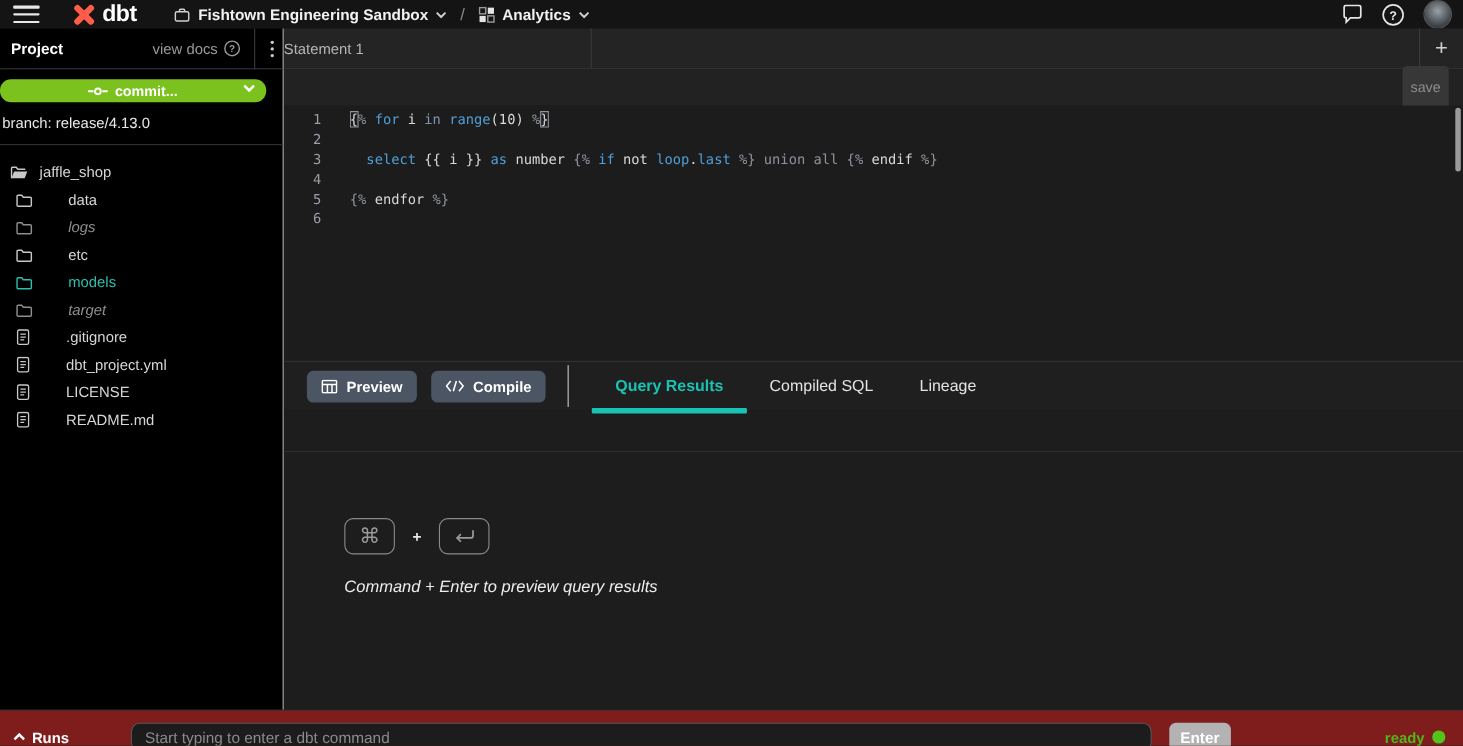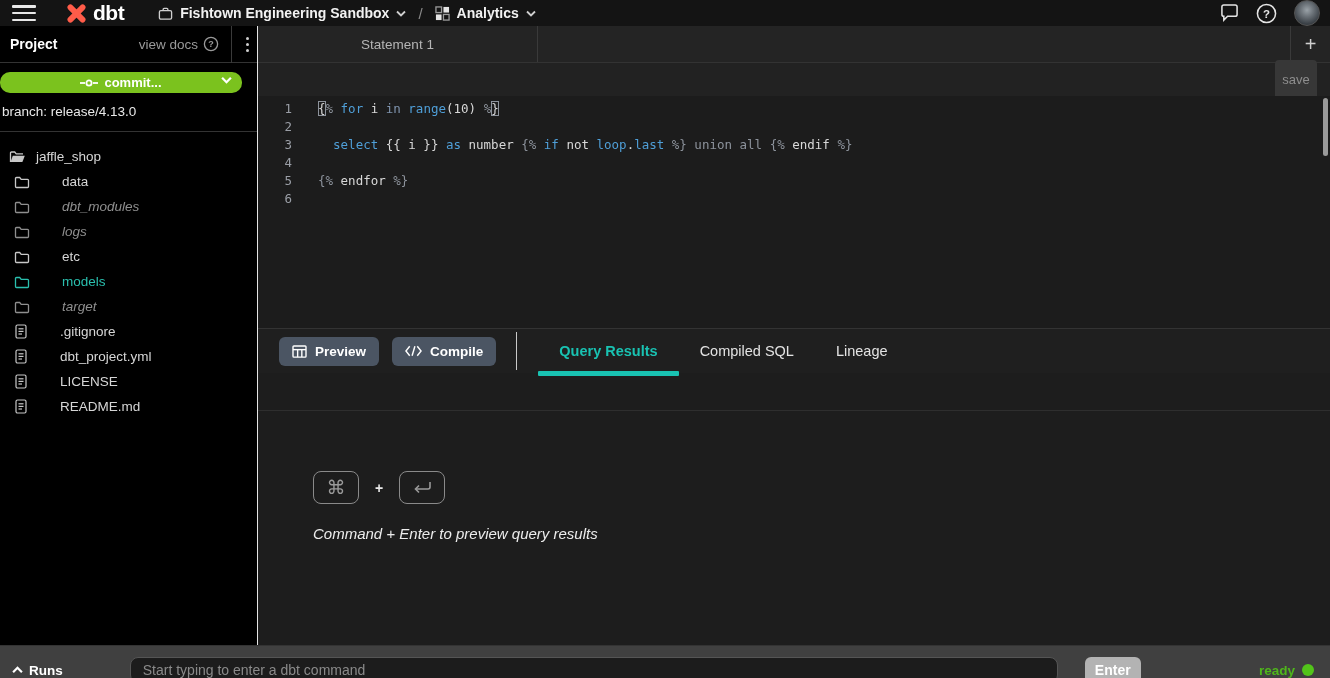--- a/index.html
+++ b/index.html
@@ -44,21 +44,21 @@
   .tree-row.indent { padding-left:14px;gap:32px; }
   .tree-row .tree-icon { color:#c8c8c8; display:flex; }
   .tree-row.muted { color:#8f8f8f; font-style:italic; }
   .tree-row.muted .tree-icon { color:#8f8f8f; }
   .tree-row.active { color:#2abfae; }
   .tree-row.active .tree-icon { color:#2abfae; }
 
   
   .main { flex:1; display:flex; flex-direction:column; background:#1d1d1d; }
   .tabbar { height:37px; background:#242424; border-bottom:1px solid #333; display:flex; align-items:stretch; }
-  .tab { width:280px; display:flex; align-items:center; justify-content:center; font-size:13.5px; color:#b5b5b5;
+  .tab { width:280px; display:flex; align-items:center; justify-content:flex-start; font-size:13.5px; color:#b5b5b5;
     border-right:1px solid #3a3a3a; cursor:pointer; }
   .tab-plus { margin-left:auto; width:40px; display:flex; align-items:center; justify-content:center;
     border-left:1px solid #3a3a3a; color:#cfcfcf; font-size:20px; cursor:pointer; }
   .ed-toolbar { height:33px; background:#222; display:flex; align-items:center; justify-content:flex-end; padding-right:13px; }
   .save-btn { width:42px; height:40px; background:#373737; color:#8e8e8e; border:none; border-radius:4px;
     font-size:13px; font-family:"Liberation Sans",sans-serif; cursor:pointer; }
   .editor { height:232px; background:#1c1c1c; position:relative; overflow:hidden;
     font-family:"DejaVu Sans Mono", monospace; font-size:12.5px; padding-top:4px; }
   .code-line { display:flex; height:18px; line-height:18px; }
   .gutter { width:34px; text-align:right; color:#9a9ea6; flex:0 0 34px; }
@@ -83,21 +83,21 @@
   .ptab.active::after { content:""; position:absolute; left:0; right:0; bottom:-3px; height:5px; background:#19c2b2; border-radius:1px; }
   .panel-strip { height:38px; border-bottom:1px solid #2e2e2e; background:#1d1d1d; }
   .results { flex:1; background:#1d1d1d; padding:60px 0 0 55px; }
   .kbd-row { display:flex; align-items:center; gap:16px; }
   .kbd-key { width:46px; height:33px; border:1.5px solid #8a8a8a; border-radius:8px; display:flex; align-items:center;
     justify-content:center; color:#9a9a9a; font-size:19px; }
   .kbd-plus { color:#e8e8e8; font-size:14px; font-weight:bold; }
   .kbd-hint { margin-top:21px; color:#ececec; font-size:15px; font-style:italic; }
 
   
-  .bottombar { height:33px; background:#404040; border-top:1px solid #333; display:flex; align-items:center; padding:16px 16px 0 12px;gap:11px; }
+  .bottombar { height:33px; background:#7f1d1d; border-top:1px solid #333; display:flex; align-items:center; padding:16px 16px 0 12px; }
   .runs { display:flex; align-items:center; gap:6px; color:#fff; font-weight:bold; font-size:13.5px; cursor:pointer; }
   .cmd-input { margin-left:56px; width:928px; height:26px; background:#1c1c1c; border:1px solid #555; border-radius:8px;
     color:#e0e0e0; font-size:14px; padding:0 12px; font-family:"Liberation Sans",sans-serif; outline:none; }
   .cmd-input::placeholder { color:#8a8a8a; }
   .enter-btn { margin-left:16px; width:56px; height:27px; background:#b3b3b3; color:#fff; border:none; border-radius:6px;
     font-size:14px; font-weight:bold; font-family:"Liberation Sans",sans-serif; cursor:pointer; }
   .status { margin-left:auto; display:flex; align-items:center; gap:7px; color:#4fb61b; font-weight:bold; font-size:13.5px; }
   .status-dot { width:12px; height:12px; border-radius:50%; background:#52c41a; }
 </style>
 </head>
@@ -214,28 +214,20 @@
           </span>
           <span>jaffle_shop</span>
         </div>
         <div class="tree-row indent">
           <span class="tree-icon">
             <svg width="16" height="14" viewBox="0 0 16 14" fill="none" stroke="currentColor" stroke-width="1.3">
               <path d="M1.5 3.5 a1 1 0 0 1 1-1 h3.2 l1.5 1.8 h6.3 a1 1 0 0 1 1 1 v6.2 a1 1 0 0 1 -1 1 h-11 a1 1 0 0 1 -1-1 z"></path>
             </svg>
           </span>
           <span>data</span>
-        </div>
-        <div class="tree-row indent muted">
-          <span class="tree-icon">
-            <svg width="16" height="14" viewBox="0 0 16 14" fill="none" stroke="currentColor" stroke-width="1.3">
-              <path d="M1.5 3.5 a1 1 0 0 1 1-1 h3.2 l1.5 1.8 h6.3 a1 1 0 0 1 1 1 v6.2 a1 1 0 0 1 -1 1 h-11 a1 1 0 0 1 -1-1 z"></path>
-            </svg>
-          </span>
-          <span>dbt_modules</span>
         </div>
         <div class="tree-row indent muted">
           <span class="tree-icon">
             <svg width="16" height="14" viewBox="0 0 16 14" fill="none" stroke="currentColor" stroke-width="1.3">
               <path d="M1.5 3.5 a1 1 0 0 1 1-1 h3.2 l1.5 1.8 h6.3 a1 1 0 0 1 1 1 v6.2 a1 1 0 0 1 -1 1 h-11 a1 1 0 0 1 -1-1 z"></path>
             </svg>
           </span>
           <span>logs</span>
         </div>
         <div class="tree-row indent">

